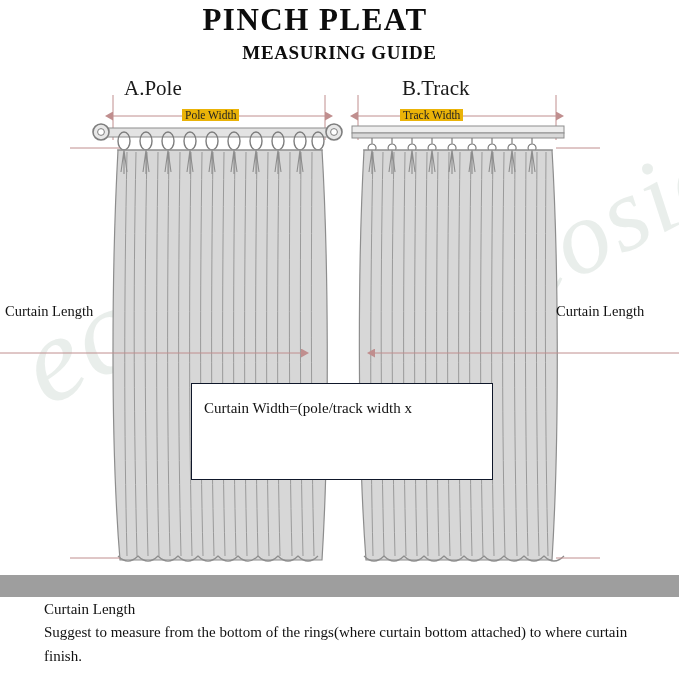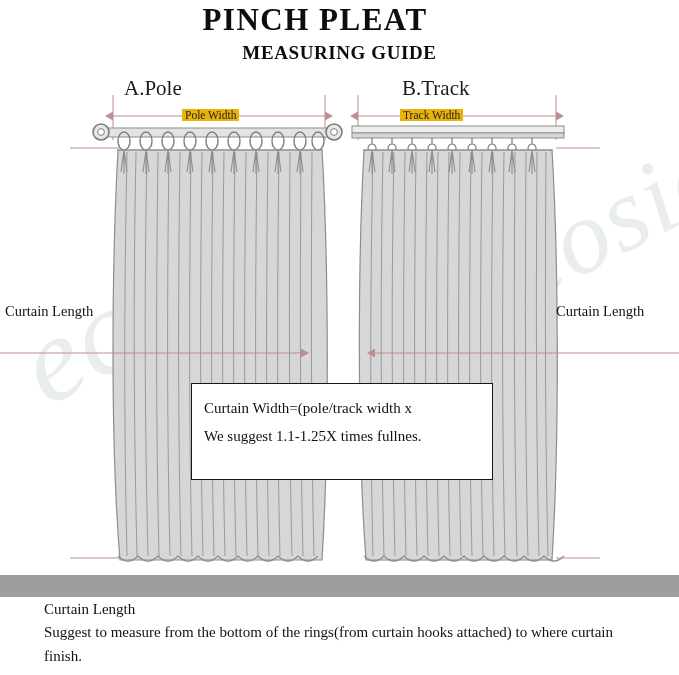--- a/index.html
+++ b/index.html
@@ -297,22 +297,21 @@
   </svg>
 
   <div class="dim-label" style="top:109px; left:182px;">Pole Width</div>
   <div class="dim-label" style="top:109px; left:400px;text-align:center;">Track Width</div>
 
   <div class="side-label side-left">Curtain Length</div>
   <div class="side-label side-right">Curtain Length</div>
 
   <div class="note-box">
     <div class="note-line">Curtain Width=(pole/track width x</div>
-    <div class="note-line">We suggest 1.1-1.25X times fullnes.</div>
   </div>
 
   <div class="bottom-band"></div>
   <div class="bottom-text">
     <div class="bottom-title">Curtain Length</div>
-    <div class="bottom-body">Suggest to measure from the bottom of the rings(from curtain hooks attached) to where curtain finish.</div>
+    <div class="bottom-body">Suggest to measure from the bottom of the rings(where curtain bottom attached) to where curtain finish.</div>
   </div>
 
 </div>
 
 </body></html>

